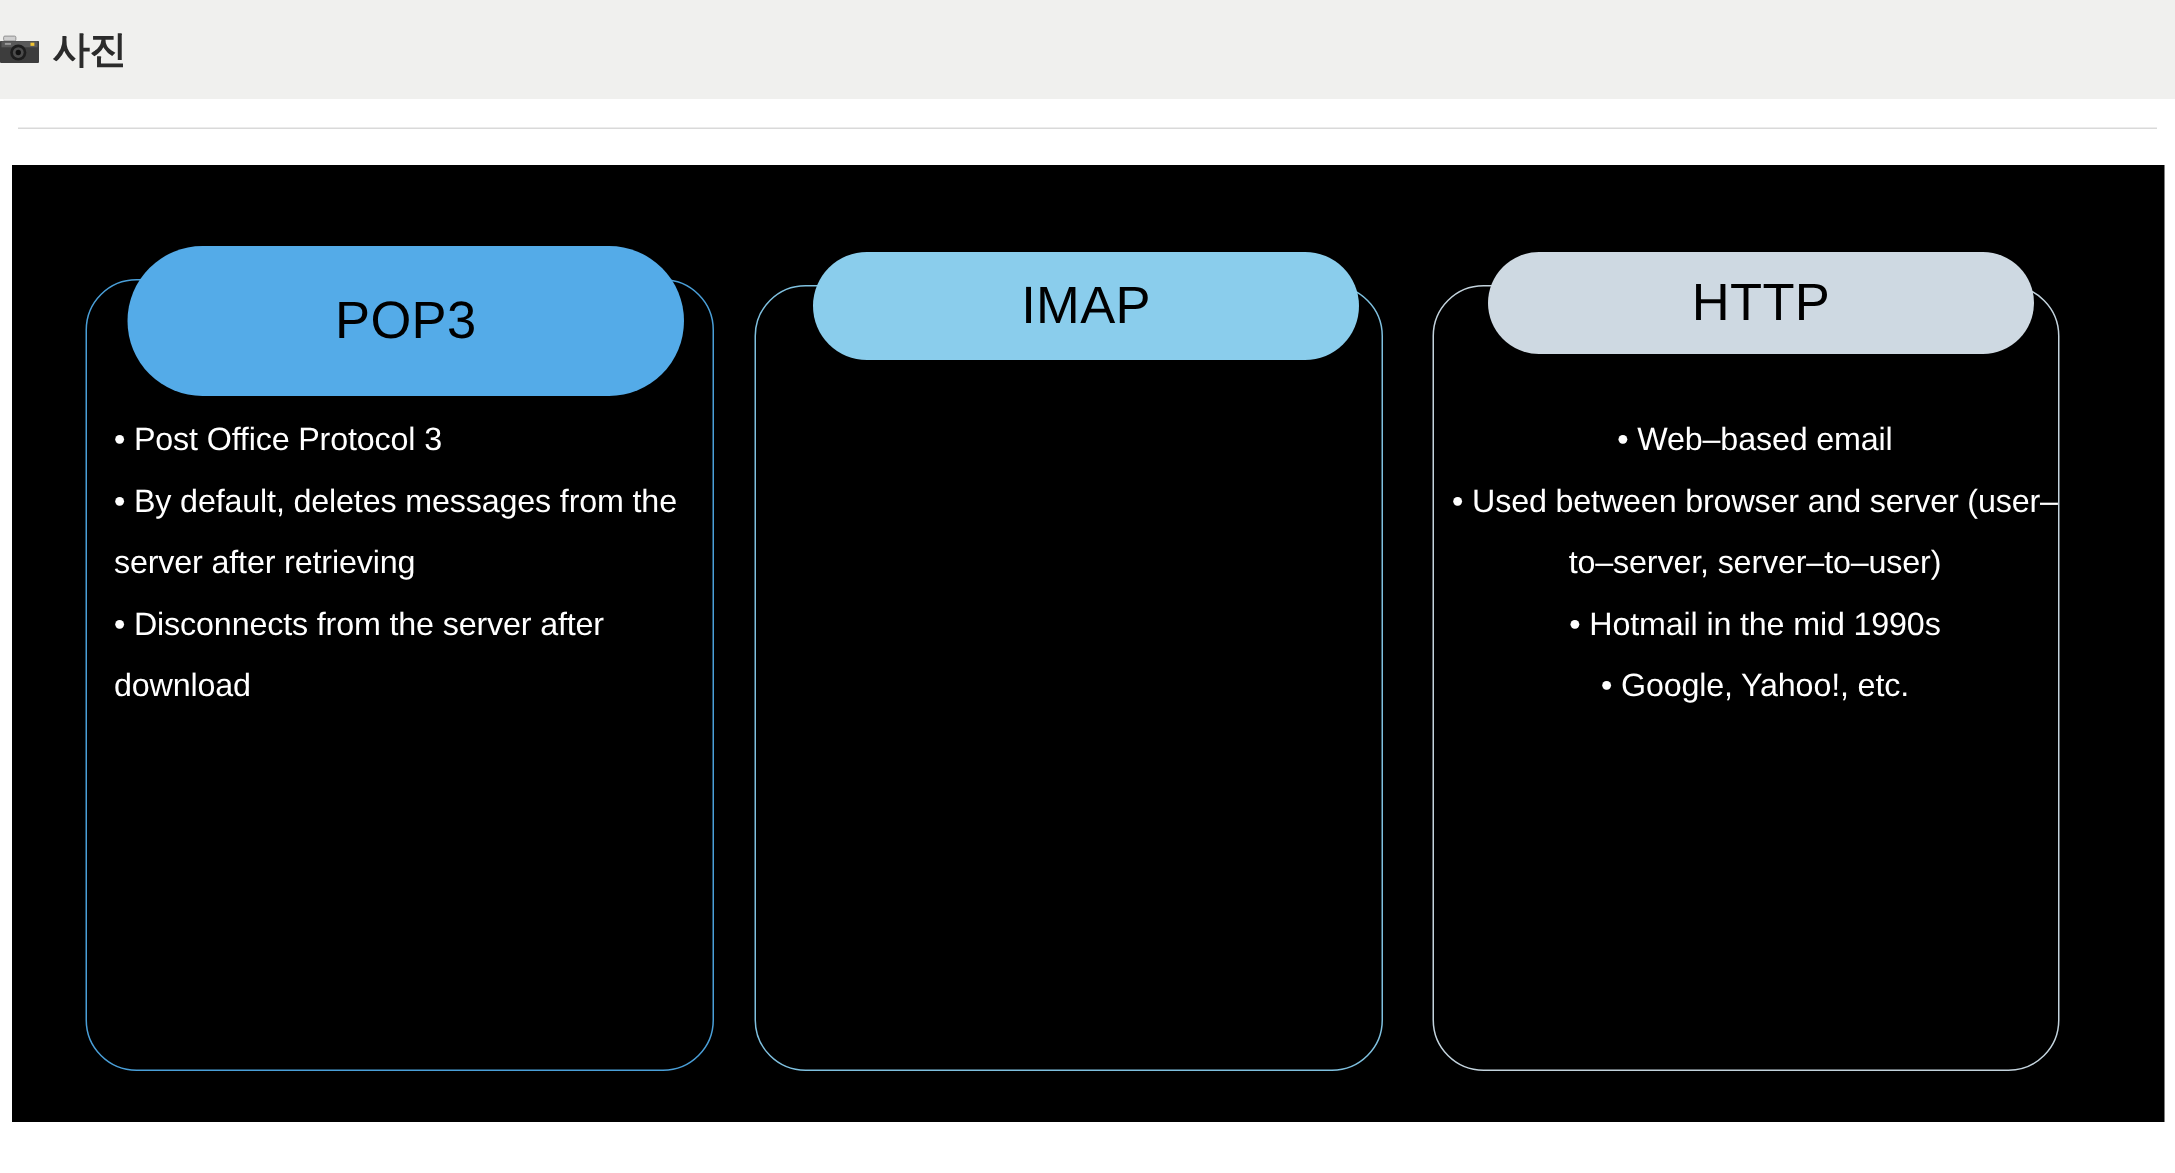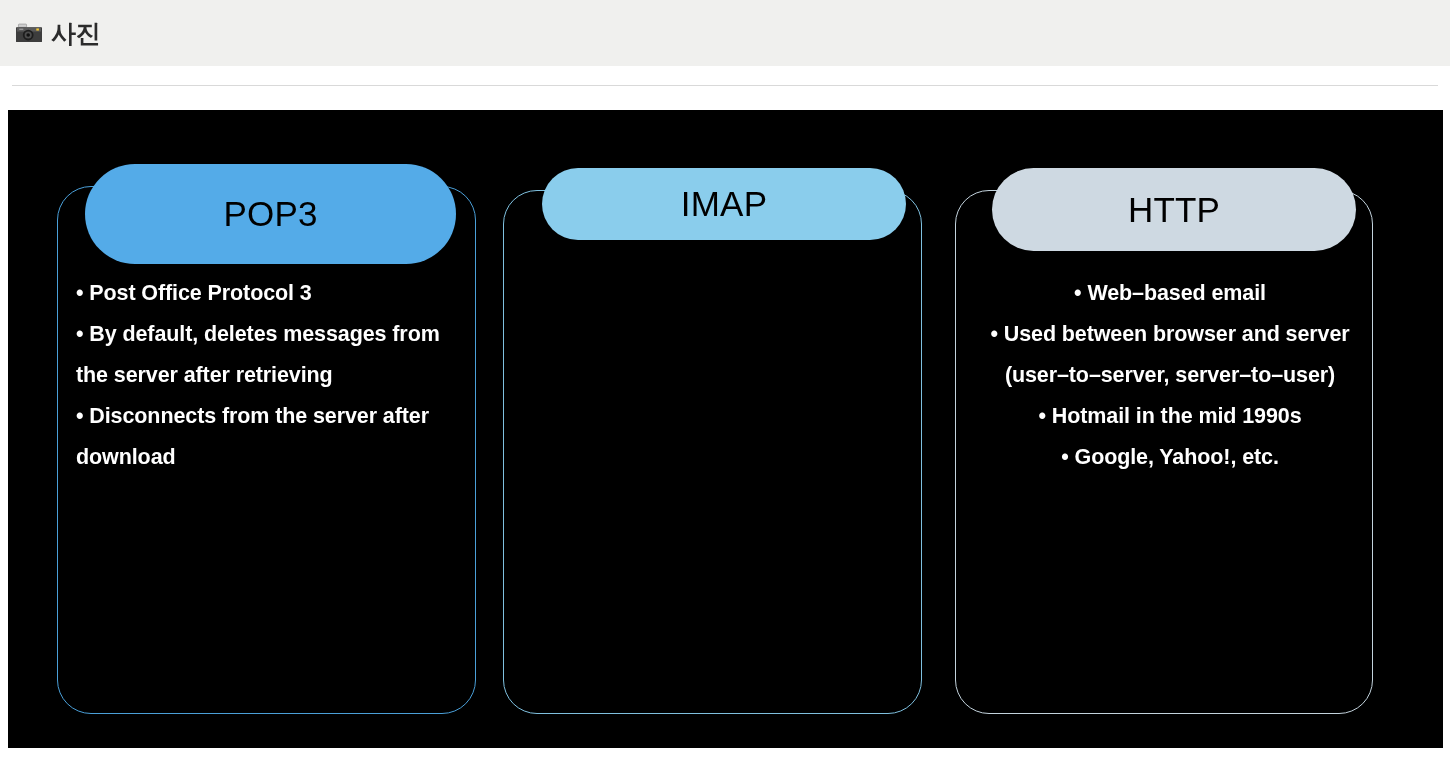--- a/index.html
+++ b/index.html
@@ -22,21 +22,21 @@
     width: 1450px;
     height: 66px;
     background: #f0f0ee;
     display: flex;
     align-items: center;
   }
   .header-inner {
     display: flex;
     align-items: center;
     gap: 9px;
-    padding-left: 16px;
+    padding-left: 0;
   }
   .camera-icon {
     width: 26px;
     height: 22px;
     flex: none;
     display: block;
   }
   .header-title {
     font-size: 25px;
     font-weight: bold;
@@ -117,39 +117,38 @@
     left: 534px;
     top: 58px;
     width: 364px;
     height: 72px;
     background: #8acdec;
   }
   .pill-http {
     left: 984px;
     top: 58px;
     width: 364px;
-    height: 83px;
+    height: 68px;
     background: #ced9e2;
   }
 
   .card-body {
     position: absolute;
     color: #ffffff;
     font-size: 21.5px;
     line-height: 41px;
     letter-spacing: -0.1px;
   }
   .body-pop3 { left: 68px; top: 163px; width: 392px; }
   .body-imap { left: 514px; top: 163px; width: 400px; }
   .body-http { left: 960px; top: 163px; width: 404px; text-align: center; }
 
   .bullet-line {
     margin: 0;
     white-space: pre-wrap;
-    font-weight: bold;
   }
 </style>
 </head>
 <body>
 
 <div class="page-header">
   <div class="header-inner">
     <svg class="camera-icon" viewBox="0 0 32 26">
       <rect x="3" y="2" width="10" height="4" rx="1" fill="#cfcfcf" stroke="#8e8e8e" stroke-width="0.8"></rect>
       <path d="M1 6 h30 a1.5 1.5 0 0 1 1.5 1.5 v15 a1.5 1.5 0 0 1 -1.5 1.5 h-30 a1.5 1.5 0 0 1 -1.5 -1.5 v-15 a1.5 1.5 0 0 1 1.5 -1.5 z" fill="#3d3d3d"></path>

